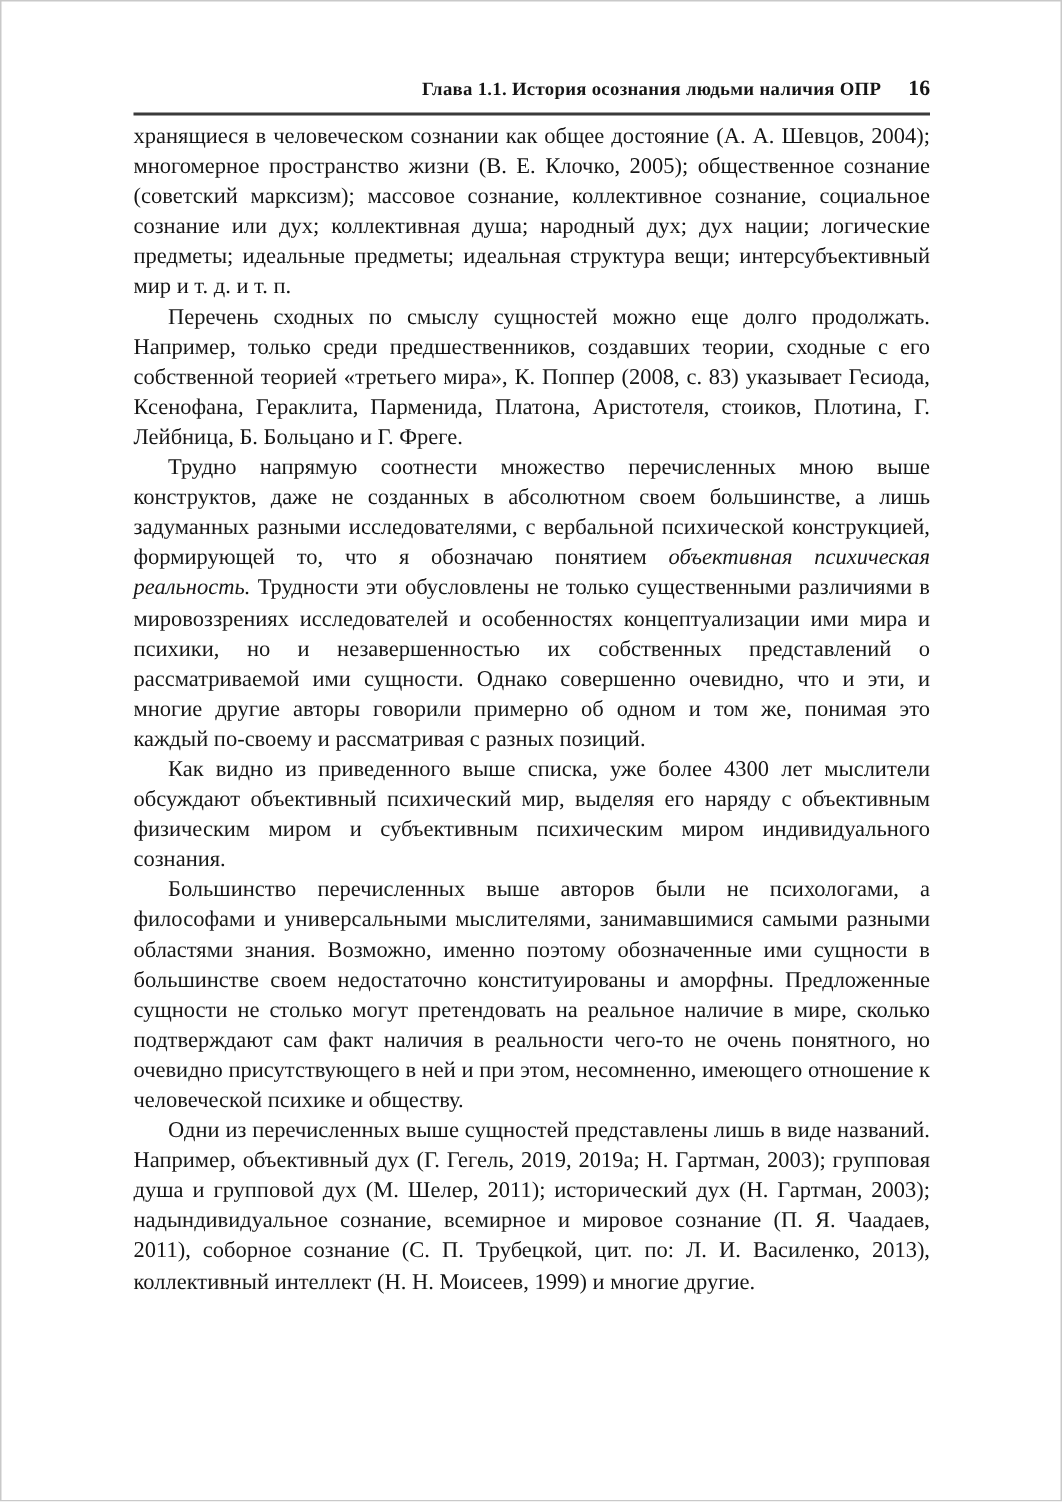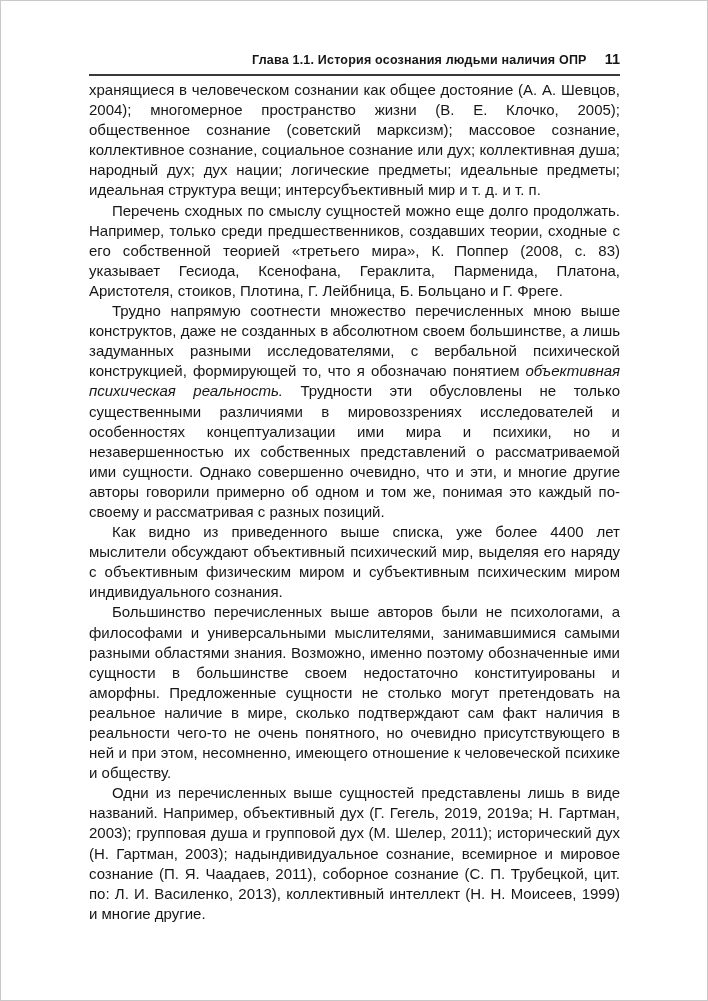--- a/index.html
+++ b/index.html
@@ -8,21 +8,21 @@
     background: #ffffff;
   }
   .page {
     position: relative;
     width: 708px;
     height: 1001px;
     box-sizing: border-box;
     background: #ffffff;
     border: 1px solid #c9c9c9;
     padding: 50px 87px 0 88px;
-    font-family: Liberation Sans, sans-serif;
+    font-family: Liberation Serif, serif;
     color: #161616;
     overflow: hidden;
   }
   .running-head {
     display: flex;
     justify-content: flex-end;
     align-items: baseline;
     gap: 18px;
     padding-bottom: 7px;
     border-bottom: 2px solid #3a3a3a;
@@ -55,32 +55,32 @@
     font-style: italic;
   }
 </style>
 </head>
 <body>
 
 <div class="page">
 
   <header class="running-head">
     <span class="head-title">Глава 1.1. История осознания людьми наличия ОПР</span>
-    <span class="head-num">11</span>
+    <span class="head-num">16</span>
   </header>
 
   <main class="body-text">
 
     <p class="para no-indent">хранящиеся в человеческом сознании как общее достояние (А. А. Шевцов, 2004); многомерное пространство жизни (В. Е. Клочко, 2005); общественное сознание (советский марксизм); массовое сознание, коллективное сознание, социальное сознание или дух; коллективная душа; народный дух; дух нации; логические предметы; идеальные предметы; идеальная структура вещи; интерсубъективный мир и т. д. и т. п.</p>
 
     <p class="para">Перечень сходных по смыслу сущностей можно еще долго продолжать. Например, только среди предшественников, создавших теории, сходные с его собственной теорией «третьего мира», К. Поппер (2008, с. 83) указывает Гесиода, Ксенофана, Гераклита, Парменида, Платона, Аристотеля, стоиков, Плотина, Г. Лейбница, Б. Больцано и Г. Фреге.</p>
 
     <p class="para"><span>Трудно напрямую соотнести множество перечисленных мною выше конструктов, даже не созданных в абсолютном своем большинстве, а лишь задуманных разными исследователями, с вербальной психической конструкцией, формирующей то, что я обозначаю понятием </span><em class="term">объективная психическая реальность.</em><span> Трудности эти обусловлены не только существенными различиями в мировоззрениях исследователей и особенностях концептуализации ими мира и психики, но и незавершенностью их собственных представлений о рассматриваемой ими сущности. Однако совершенно очевидно, что и эти, и многие другие авторы говорили примерно об одном и том же, понимая это каждый по-своему и рассматривая с разных позиций.</span></p>
 
-    <p class="para">Как видно из приведенного выше списка, уже более 4400 лет мыслители обсуждают объективный психический мир, выделяя его наряду с объективным физическим миром и субъективным психическим миром индивидуального сознания.</p>
+    <p class="para">Как видно из приведенного выше списка, уже более 4300 лет мыслители обсуждают объективный психический мир, выделяя его наряду с объективным физическим миром и субъективным психическим миром индивидуального сознания.</p>
 
     <p class="para">Большинство перечисленных выше авторов были не психологами, а философами и универсальными мыслителями, занимавшимися самыми разными областями знания. Возможно, именно поэтому обозначенные ими сущности в большинстве своем недостаточно конституированы и аморфны. Предложенные сущности не столько могут претендовать на реальное наличие в мире, сколько подтверждают сам факт наличия в реальности чего-то не очень понятного, но очевидно присутствующего в ней и при этом, несомненно, имеющего отношение к человеческой психике и обществу.</p>
 
     <p class="para">Одни из перечисленных выше сущностей представлены лишь в виде названий. Например, объективный дух (Г. Гегель, 2019, 2019а; Н. Гартман, 2003); групповая душа и групповой дух (М. Шелер, 2011); исторический дух (Н. Гартман, 2003); надындивидуальное сознание, всемирное и мировое сознание (П. Я. Чаадаев, 2011), соборное сознание (С. П. Трубецкой, цит. по: Л. И. Василенко, 2013), коллективный интеллект (Н. Н. Моисеев, 1999) и многие другие.</p>
 
   </main>
 
 </div>
 
 </body></html>

